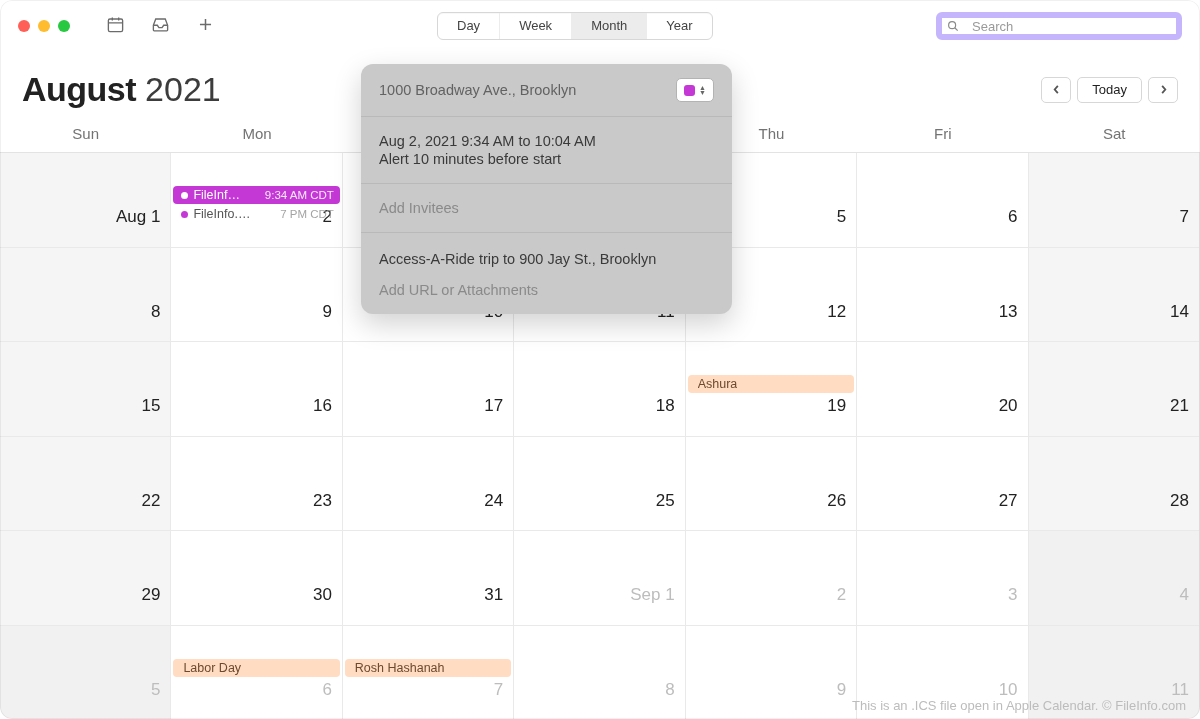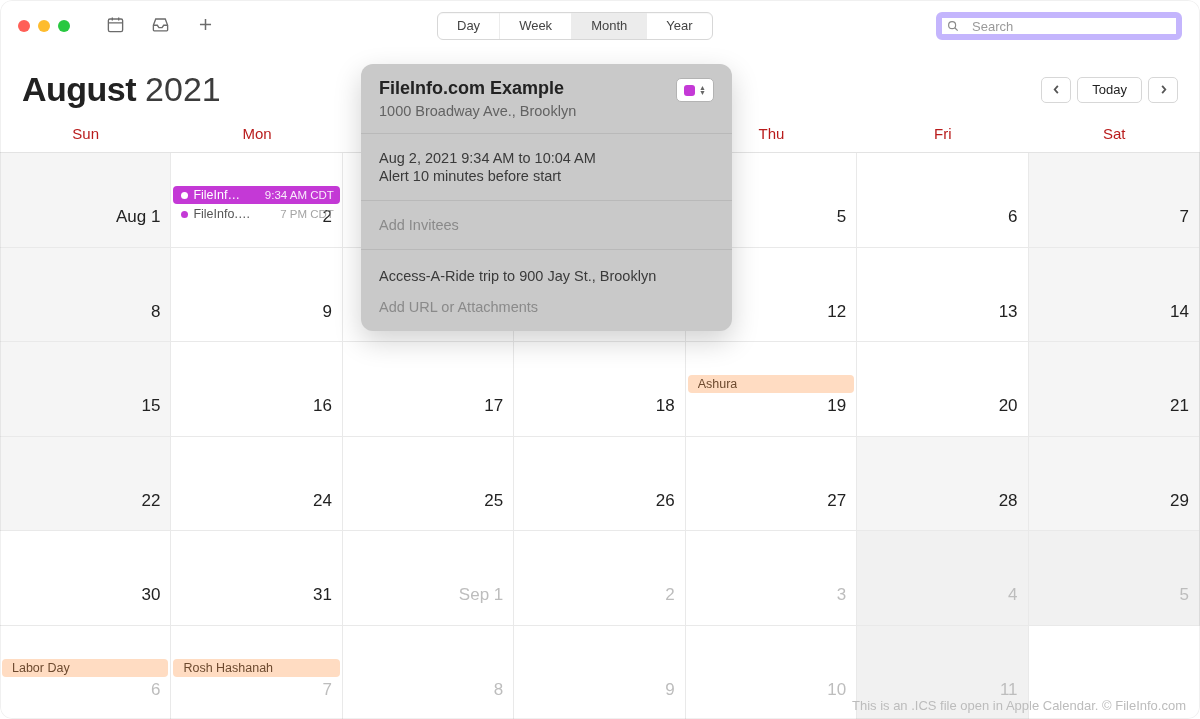--- a/index.html
+++ b/index.html
@@ -30,21 +30,21 @@
   .titlebar { display: flex; align-items: center; padding: 18px 22px 10px 22px; }
   .title-month { font-size: 34px; font-weight: 700; letter-spacing: -0.5px; }
   .title-year { font-size: 34px; font-weight: 400; color: #3c3c3c; margin-left: 9px; }
   .nav-right { margin-left: auto; display: flex; gap: 0; align-items: center; }
   .nav-btn { height: 26px; border: 1px solid #d7d7d7; background: #fff; font-size: 13px; display: flex; align-items: center; justify-content: center; cursor: default; }
   .nav-chev { width: 30px; border-radius: 5px; }
   .nav-today { padding: 0 14px; margin: 0 6px; border-radius: 5px; }
   .nav-chev svg { width: 9px; height: 9px; stroke: #555; fill: none; stroke-width: 2; }
 
   
-  .dow { display: grid; grid-template-columns: repeat(7,1fr); text-align: center; font-size: 15px; color: #b91c1c; padding: 6px 0 10px 0; }
+  .dow { display: grid; grid-template-columns: repeat(7,1fr); text-align: center; font-size: 15px; color: #737373; padding: 6px 0 10px 0; }
 
   
   .grid { display: grid; grid-template-columns: repeat(7,1fr); grid-template-rows: repeat(6, 1fr); height: 568px; border-top: 1px solid #e3e3e3; }
   .cell { border-right: 1px solid #e9e9e9; border-bottom: 1px solid #e9e9e9; position: relative; padding: 6px 10px 4px 6px; overflow: hidden; }
   .cell.weekend { background: #f5f5f5; }
   .cell.other { color: #b6b6b6; }
   .cell.weekend.other { background: #f1f1f1; }
   .daynum { font-size: 17px; font-weight: 400; position: absolute; top: 6px; right: 10px; margin-top: 48px; }
   .cell.other .daynum { color: #bdbdbd; }
   .daynum.label { font-weight: 400; }
@@ -229,20 +229,23 @@
     <div class="cell">
       <div class="daynum">20</div>
     </div>
     <div class="cell weekend">
       <div class="daynum">21</div>
     </div>
     <div class="cell weekend">
       <div class="daynum">22</div>
     </div>
     <div class="cell">
+      <div class="daynum">23</div>
+    </div>
+    <div class="cell">
       <div class="daynum">24</div>
     </div>
     <div class="cell">
       <div class="daynum">25</div>
     </div>
     <div class="cell">
       <div class="daynum">26</div>
     </div>
     <div class="cell">
       <div class="daynum">27</div>
@@ -302,21 +305,20 @@
     <div class="cell weekend other">
       <div class="daynum">11</div>
     </div>
   </div>
 
 <div class="popover">
   <div class="pop-tail"></div>
   <div class="pop-sec">
     <div class="pop-head">
       <div>
-        <div class="pop-title">FileInfo.com Example</div>
         <div class="pop-loc">1000 Broadway Ave., Brooklyn</div>
       </div>
       <div class="color-chip">
         <div class="chip-sq"></div>
         <div class="chip-arrows">
             <span>▲</span>
             <span>▼</span>
           </div>
       </div>
     </div>

